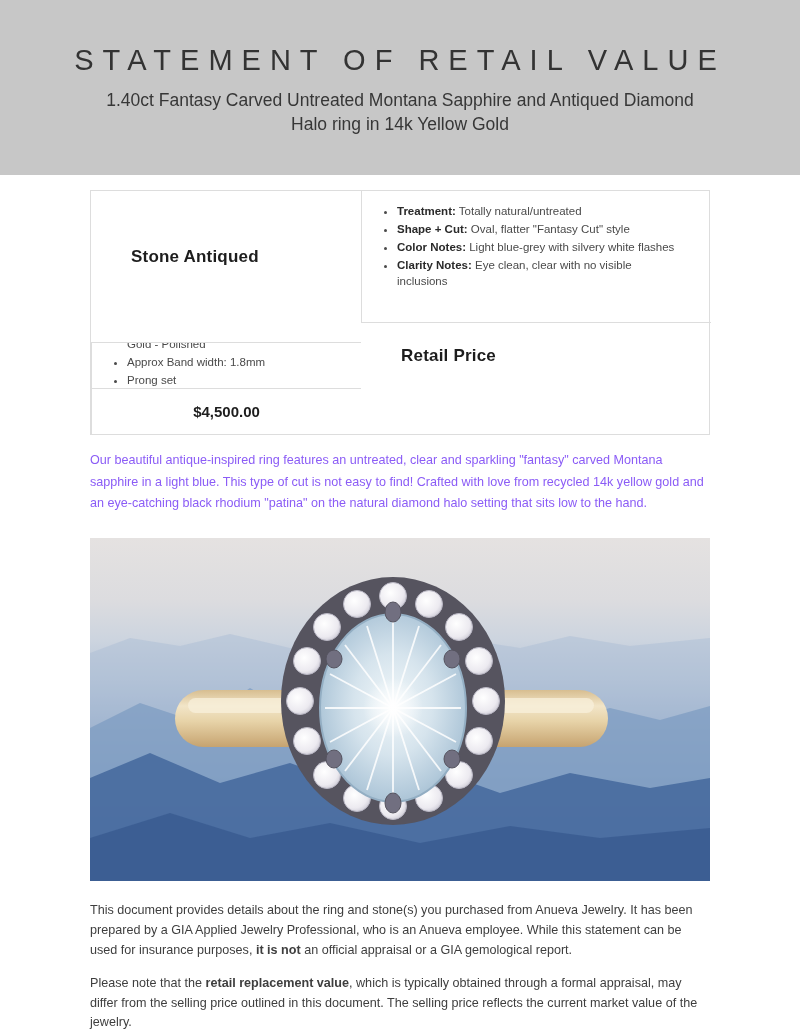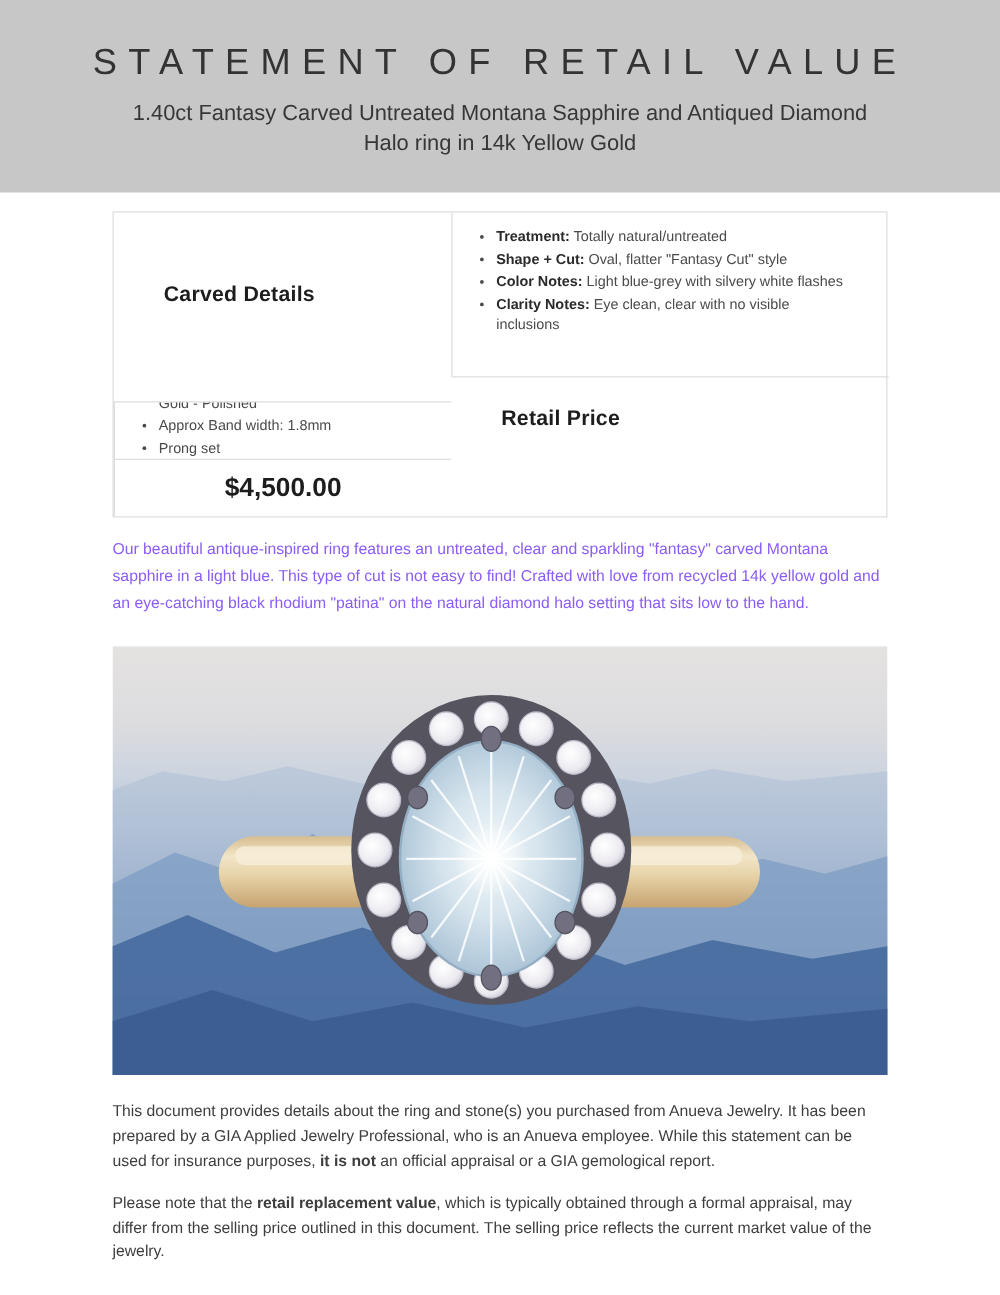--- a/index.html
+++ b/index.html
@@ -4,21 +4,21 @@
 <style>
   * { box-sizing: border-box; margin: 0; padding: 0; }
   html, body { background: #ffffff; }
   body {
     width: 800px; min-height: 1036px; margin: 0 auto;
     font-family: "Liberation Sans", sans-serif;
     color: #3e3e3e;
   }
   
   .header {
-    width: 800px; height: 154px; background: #c7c7c7;
+    width: 800px; height: 175px; background: #c7c7c7;
     display: flex; flex-direction: column; align-items: center; justify-content: center;
     padding-top: 6px;
   }
   .doc-title {
     font-size: 29px; font-weight: 400; letter-spacing: 9px;
     color: #333333; text-align: center; margin-bottom: 12px; white-space: nowrap;
   }
   .doc-subtitle {
     font-size: 17.5px; font-weight: 400; color: #373737; text-align: center;
     line-height: 1.35; max-width: 600px;
@@ -43,21 +43,21 @@
   .row2 { border-top: 1px solid #dddddd; margin-top: 20px; }
   .row3 { border-top: 1px solid #dddddd; }
   .stone-cell { padding: 13px 26px 0 20px; }
   .setting-cell { display: flex; flex-direction: column; justify-content: center; padding: 0 26px 0 20px; }
   .stone-headline { font-weight: bold; font-size: 11.8px; color: #2a2a2a; margin: 2px 0 12px; }
   .bullets { list-style: disc; padding-left: 15px; }
   .bullets li { line-height: 1.36; margin-bottom: 2.5px; }
   .bullets b { color: #2a2a2a; }
   .price-cell {
     display: flex; align-items: center; justify-content: center;
-    font-weight: bold; font-size: 21px; color: #1d1d1d;
+    font-weight: bold; font-size: 15px; color: #1d1d1d;
   }
   
   .description {
     margin: 15px auto 0; font-size: 12.6px; line-height: 1.72; color: #8b5cf6;
   }
   
   .ring-figure { margin-top: 23px; width: 620px; height: 343px; }
   .ring-figure svg { display: block; }
   
   .sov { margin-top: 20px; }
@@ -69,21 +69,21 @@
 <body>
 
 <div class="header">
   <div class="doc-title">STATEMENT OF RETAIL VALUE</div>
   <div class="doc-subtitle">1.40ct Fantasy Carved Untreated Montana Sapphire and Antiqued Diamond Halo ring in 14k Yellow Gold</div>
 </div>
 
 <div class="content">
 
   <div class="details-table">
-    <div class="cell label-cell">Carved Details</div>
+    <div class="cell label-cell">Stone Antiqued</div>
     <div class="cell content-cell stone-cell">
       <ul class="bullets">
         <li><b>Treatment:</b><span> Totally natural/untreated</span></li>
         <li><b>Shape + Cut:</b><span> Oval, flatter "Fantasy Cut" style</span></li>
         <li><b>Color Notes:</b><span> Light blue-grey with silvery white flashes</span></li>
         <li><b>Clarity Notes:</b><span> Eye clean, clear with no visible inclusions</span></li>
 
       </ul>
     </div>
 

